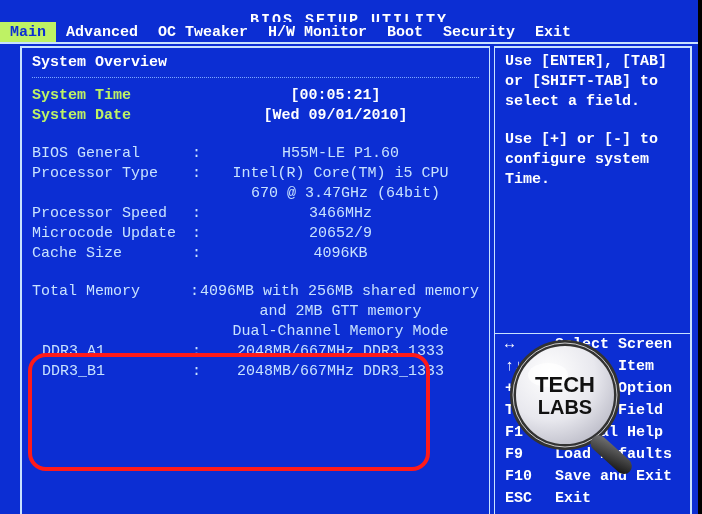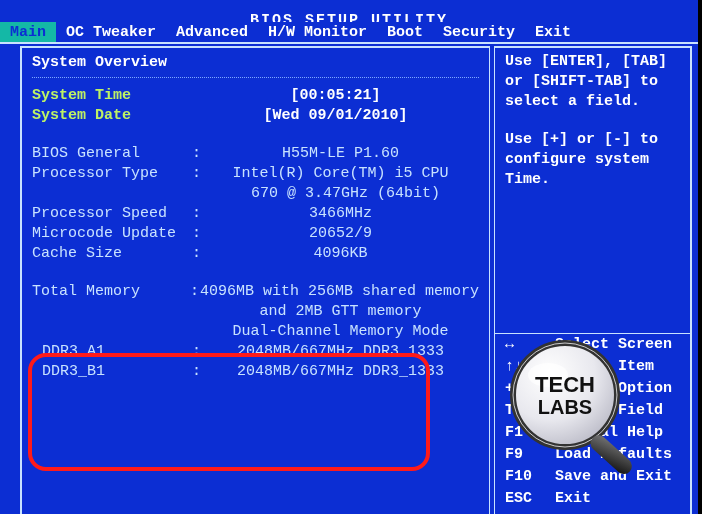--- a/index.html
+++ b/index.html
@@ -32,21 +32,21 @@
     background:#0c2ed3;
     border-bottom:2px solid #c8e2ff;
   }
   .menu-item {
     padding:2px 10px 2px 10px;
     color:#fff;
     font-weight:bold;
     white-space:nowrap;
   }
   .menu-item.active {
-    background:#14b8a6;
+    background:#bef264;
     color:#0c2ed3;
   }
   .panels {
     display:flex;
     height:478px;
   }
   .left-panel {
     width:470px;
     border:2px solid #c8e2ff;
     border-right-width:1px;
@@ -107,22 +107,22 @@
   .magnifier svg { width:160px; height:160px; }
 </style>
 </head>
 <body>
 
 <div class="screen">
   <div class="title-bar">BIOS SETUP UTILITY</div>
 
   <div class="menu">
     <div class="menu-item active">Main</div>
+    <div class="menu-item">Advanced</div>
     <div class="menu-item">OC Tweaker</div>
-    <div class="menu-item">Advanced</div>
     <div class="menu-item">H/W Monitor</div>
     <div class="menu-item">Boot</div>
     <div class="menu-item">Security</div>
     <div class="menu-item">Exit</div>
   </div>
 
   <div class="panels">
     <div class="left-panel">
 
       <div class="heading">System Overview</div>

